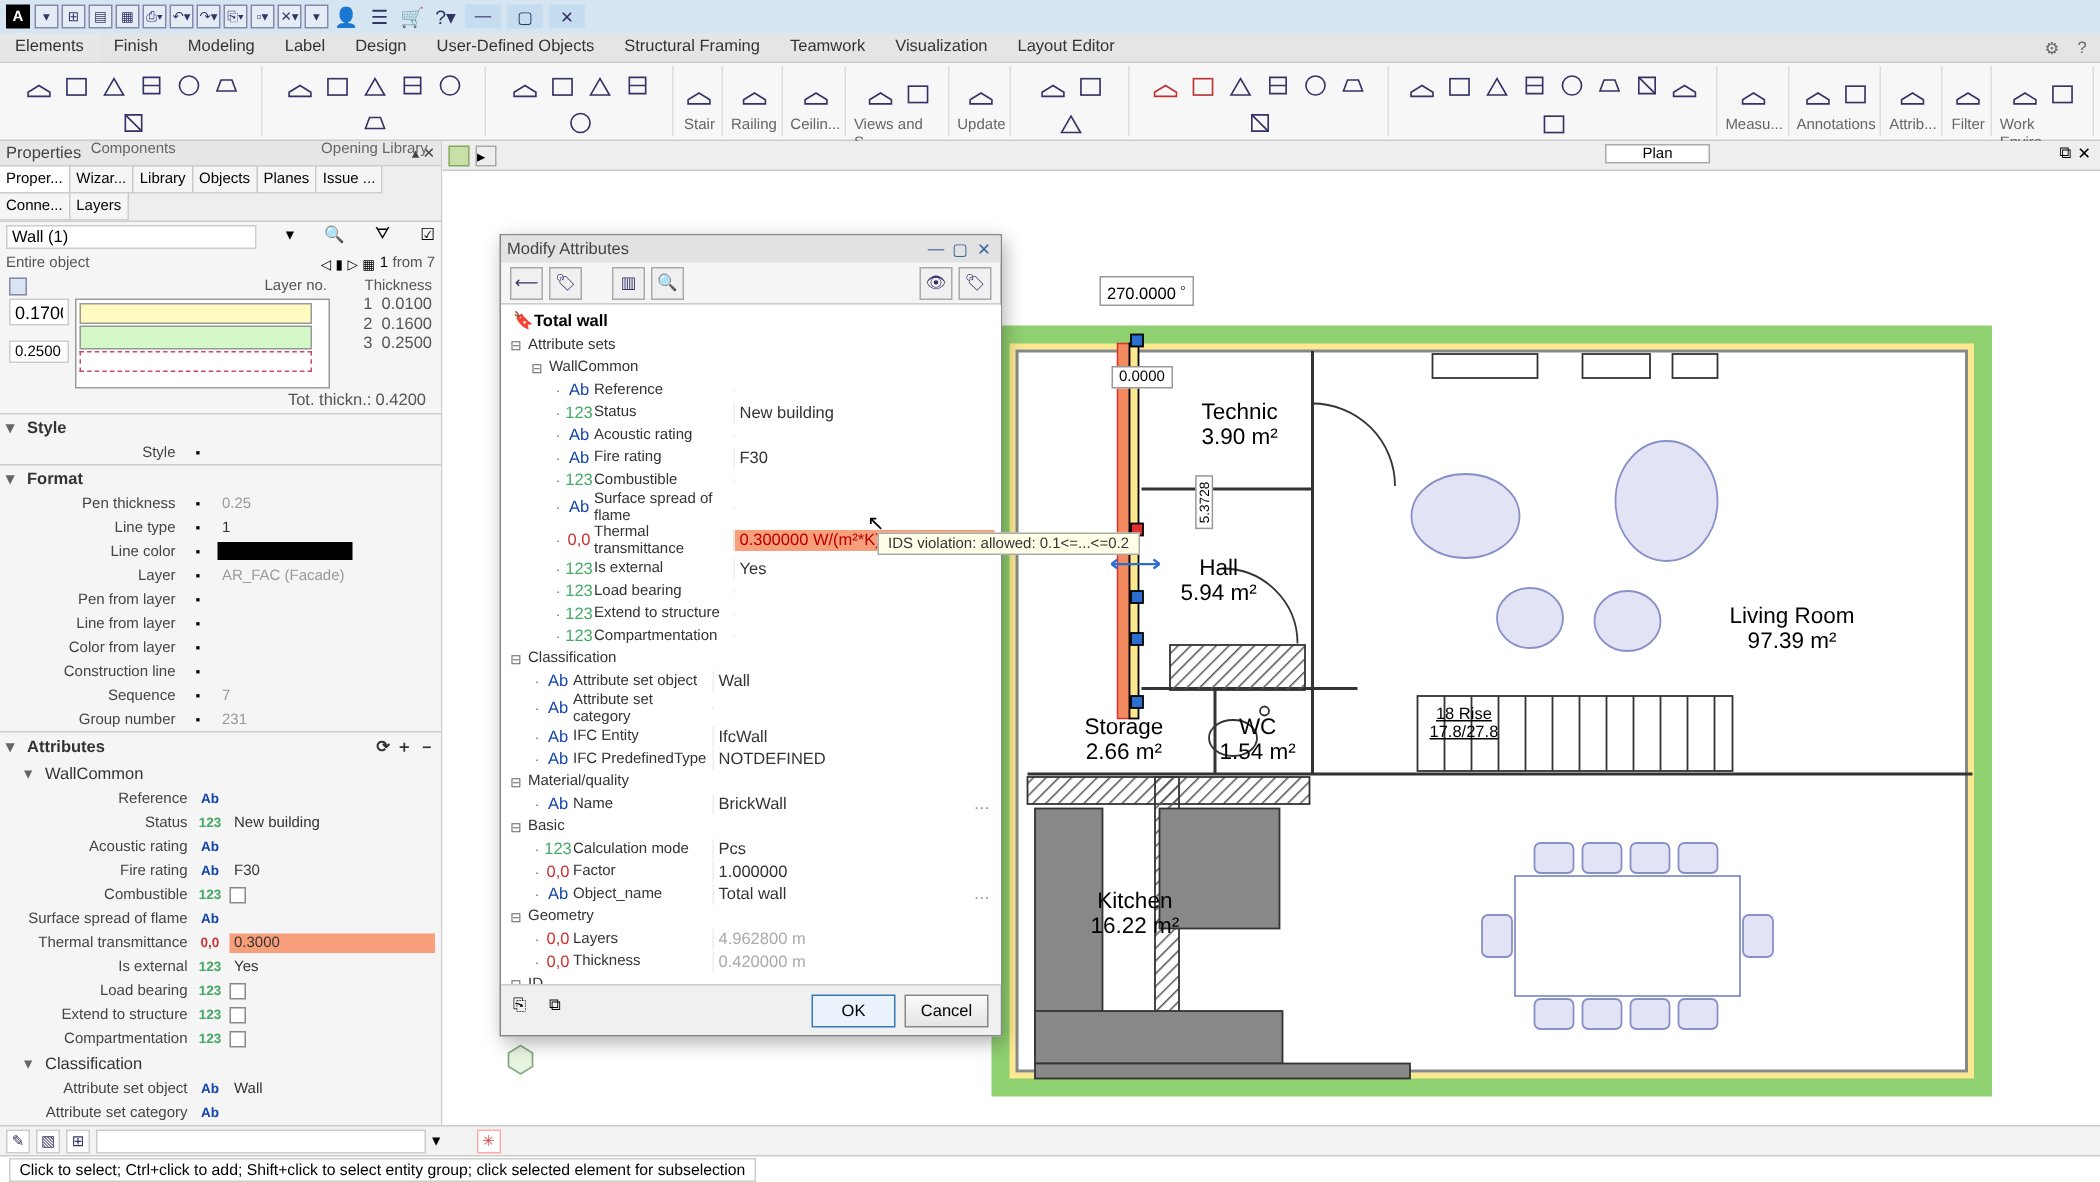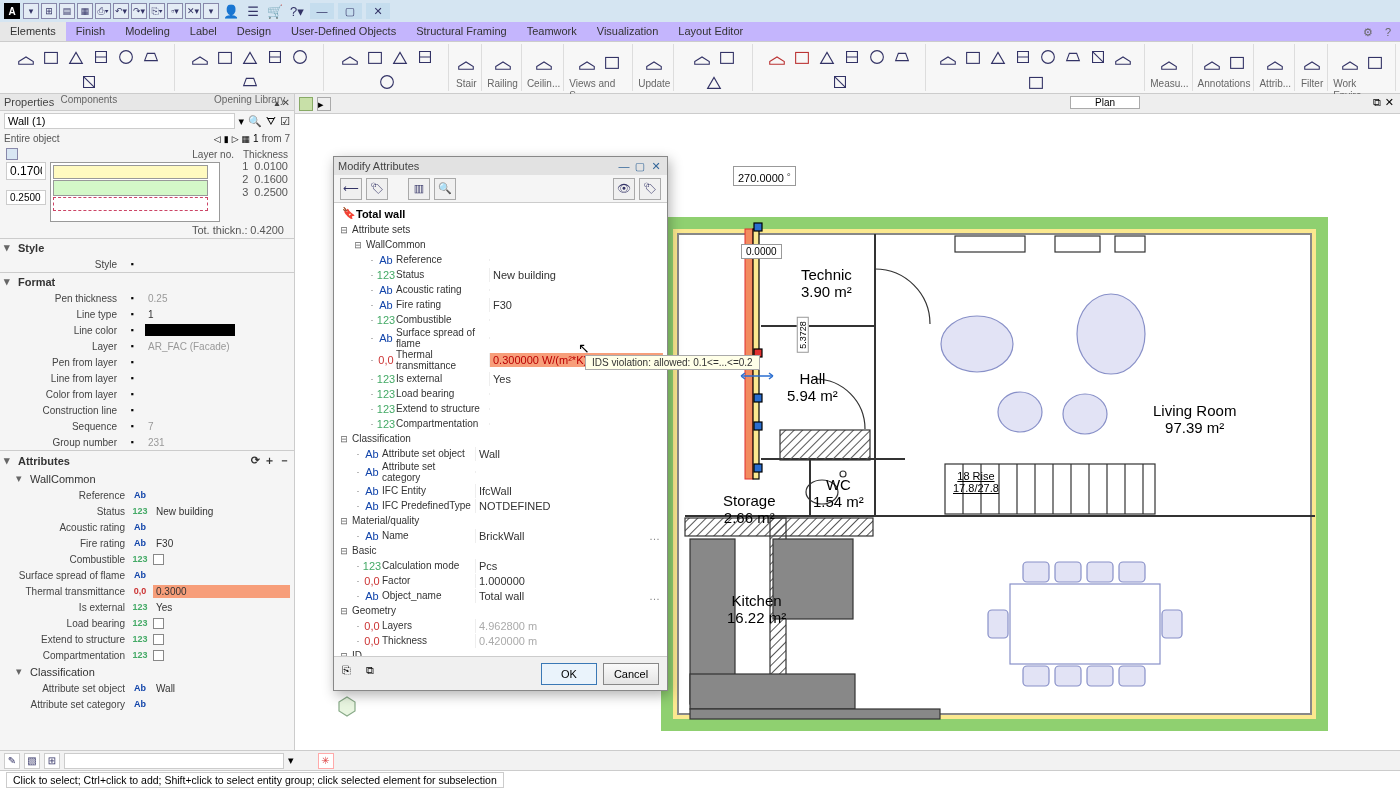--- a/index.html
+++ b/index.html
@@ -5,39 +5,39 @@
 * { margin: 0; padding: 0; box-sizing: border-box; font-family: "Segoe UI", Tahoma, sans-serif; font-size: 11px; }
 html, body { width: 1400px; height: 788px; overflow: hidden; background: #fff; }
 .titlebar { height: 22px; background: #d5e5f2; display: flex; align-items: center; padding: 0 4px; gap: 3px; color: #333; }
 .titlebar .appicon { width: 16px; height: 16px; background: #000; color: #fff; display: flex; align-items: center; justify-content: center; font-weight: bold; font-size: 10px; }
 .titlebar .tb-btns { display: flex; gap: 2px; }
 .titlebar .tb-btn { width: 16px; height: 16px; border: 1px solid #88a; background: #e4ecf5; display: flex; align-items: center; justify-content: center; font-size: 9px; color: #336; }
 .titlebar .title { flex: 1; text-align: center; font-size: 12px; color: #333; }
 .titlebar .rbtns { display: flex; gap: 4px; align-items: center; }
 .titlebar .rbtns span { width: 18px; height: 16px; display: flex; align-items: center; justify-content: center; color: #336; font-size: 13px; }
 .win-min, .win-max, .win-close { width: 24px; height: 16px; display: flex; align-items: center; justify-content: center; background: #c5ddee; color: #336; font-size: 11px; }
-.menubar { height: 20px; background: #c4b5fd; border-bottom: 1px solid #ccc; display: flex; }
+.menubar { height: 20px; background: #e5e5e5; border-bottom: 1px solid #ccc; display: flex; }
 .menubar .menuitem { padding: 3px 10px; font-size: 11px; color: #333; }
 .menubar .menuitem.active { background: #e7e7e7; }
 .ribbon { height: 52px; background: #f7f7f7; border-bottom: 1px solid #ccc; display: flex; padding: 2px 4px; gap: 2px; position: relative; }
 .ribbon-group { border-right: 1px solid #ddd; display: flex; flex-direction: column; align-items: center; padding: 1px 3px; }
 .ribbon-group .icons { display: flex; flex-wrap: wrap; gap: 1px; align-items: center; justify-content: center; flex: 1; }
 .ribbon-group .label { font-size: 10px; color: #666; height: 12px; line-height: 12px; }
 .ribbon-icon { width: 24px; height: 24px; display: flex; align-items: center; justify-content: center; color: #336; }
 .ribbon-icon svg { width: 20px; height: 20px; }
 .ribbon-icon.red { color: #b33; }
 .ribbon-right-icons { position: absolute; right: 4px; top: -18px; display: flex; gap: 4px; }
 .ribbon-right-icons span { width: 16px; height: 16px; display: flex; align-items: center; justify-content: center; color: #666; }
 .body { display: flex; height: calc(788px - 22px - 20px - 52px - 20px - 18px); }
 .sidebar { width: 295px; background: #f5f5f5; border-right: 1px solid #ccc; display: flex; flex-direction: column; overflow: hidden; }
 .sb-title { background: #e7e7e7; border-bottom: 1px solid #ccc; padding: 2px 4px; font-size: 11px; color: #444; display: flex; justify-content: space-between; align-items: center; }
 .sb-tabs { display: flex; background: #eee; border-bottom: 1px solid #ccc; flex-wrap: wrap; }
 .sb-tab { padding: 3px 4px; border: 1px solid #ccc; margin: -1px 0 0 -1px; font-size: 10px; background: #f5f5f5; }
 .sb-tab.active { background: #fff; border-bottom: 1px solid #fff; }
-.sb-row { display: flex; align-items: center; padding: 2px 4px; gap: 4px; }
+.sb-row { display: flex; align-items: flex-start; padding: 2px 4px; gap: 20px; }
 .sb-input { border: 1px solid #ccc; background: #fff; padding: 1px 3px; font-size: 11px; }
 .sb-lbl { font-size: 10px; color: #555; text-align: right; }
 .layers-small { padding: 2px 6px; display: flex; flex-direction: column; gap: 0; }
 .layers-body { position: relative; height: 60px; background: #fff; border: 1px solid #999; margin: 2px 0; }
 .layer-1 { position: absolute; left: 2px; top: 2px; width: 155px; height: 14px; background: #fffac0; border: 1px solid #999; }
 .layer-2 { position: absolute; left: 2px; top: 17px; width: 155px; height: 16px; background: #d4f8c8; border: 1px solid #999; }
 .layer-3 { position: absolute; left: 2px; top: 34px; width: 155px; height: 14px; border: 1px dashed #c46; }
 .attr-section { border-top: 1px solid #ccc; }
 .attr-header { display: flex; align-items: center; gap: 4px; padding: 2px 4px; font-weight: bold; font-size: 11px; color: #333; }
 .attr-header .chev { width: 10px; color: #666; }
@@ -473,20 +473,30 @@
 <div class="body">
 
   <div class="sidebar">
     <div class="sb-title">
       <span>Properties</span>
       <span style="display:flex;gap:2px">
         <span style="font-size:10px">▴</span>
         <span style="font-size:10px">✕</span>
       </span>
     </div>
+    <div class="sb-tabs" id="sb-tabs">
+        <div class="sb-tab active">Proper...</div>
+        <div class="sb-tab">Wizar...</div>
+        <div class="sb-tab">Library</div>
+        <div class="sb-tab">Objects</div>
+        <div class="sb-tab">Planes</div>
+        <div class="sb-tab">Issue ...</div>
+        <div class="sb-tab">Conne...</div>
+        <div class="sb-tab">Layers</div>
+      </div>
     <div class="sb-row">
       <input class="sb-input" style="flex: 1 1 0%;" value="Wall (1)">
       <span>▾</span>
       <span>🔍</span>
       <span>ᗊ</span>
       <span>☑</span>
     </div>
     <div class="sb-row" style="justify-content:space-between">
       <span class="sb-lbl">Entire object</span>
       <span style="display:flex;gap:3px;align-items:center">
@@ -761,37 +771,37 @@
         <g stroke="#2a6ed0" stroke-width="1.5">
           <line x1="446" y1="262" x2="478" y2="262"></line>
             <path d="M446 262l4 -3m-4 3l4 3M478 262l-4 -3m4 3l-4 3"></path>
         </g>
         <defs>
           <pattern id="hatch" width="6" height="6" patternUnits="userSpaceOnUse" patternTransform="rotate(45)">
             <line x1="0" y1="0" x2="0" y2="6" stroke="#555" stroke-width="2"></line>
           </pattern>
         </defs>
       </svg>
-      <div class="coord-box" style="left:438px;top:52px"><span>270.0000</span> <sup>◦</sup></div>
+      <div class="coord-box" style="left:438px;top:70px"><span>270.0000</span> <sup>◦</sup></div>
       <div class="coord-box" style="left:446px;top:130px">0.0000</div>
       <div style="position:absolute;left:490px;top:215px;transform:rotate(-90deg);border:1px solid #999;background:#fff;padding:0 3px;font-size:9px">5.3728</div>
       <div id="room-labels">
           <div class="room-label" style="left: 506px; top: 152px;">
             <div class="name">Technic</div>
             <div class="area">3.90 m²</div>
           </div>
           <div class="room-label" style="left: 492px; top: 256px;">
             <div class="name">Hall</div>
             <div class="area">5.94 m²</div>
           </div>
           <div class="room-label" style="left: 858px; top: 288px;">
             <div class="name">Living Room</div>
             <div class="area">97.39 m²</div>
           </div>
-          <div class="room-label" style="left: 428px; top: 378px;">
+          <div class="room-label" style="left: 428px; top: 362px;">
             <div class="name">Storage</div>
             <div class="area">2.66 m²</div>
           </div>
           <div class="room-label" style="left: 518px; top: 362px;">
             <div class="name">WC</div>
             <div class="area">1.54 m²</div>
           </div>
           <div class="room-label" style="left: 432px; top: 478px;">
             <div class="name">Kitchen</div>
             <div class="area">16.22 m²</div>

